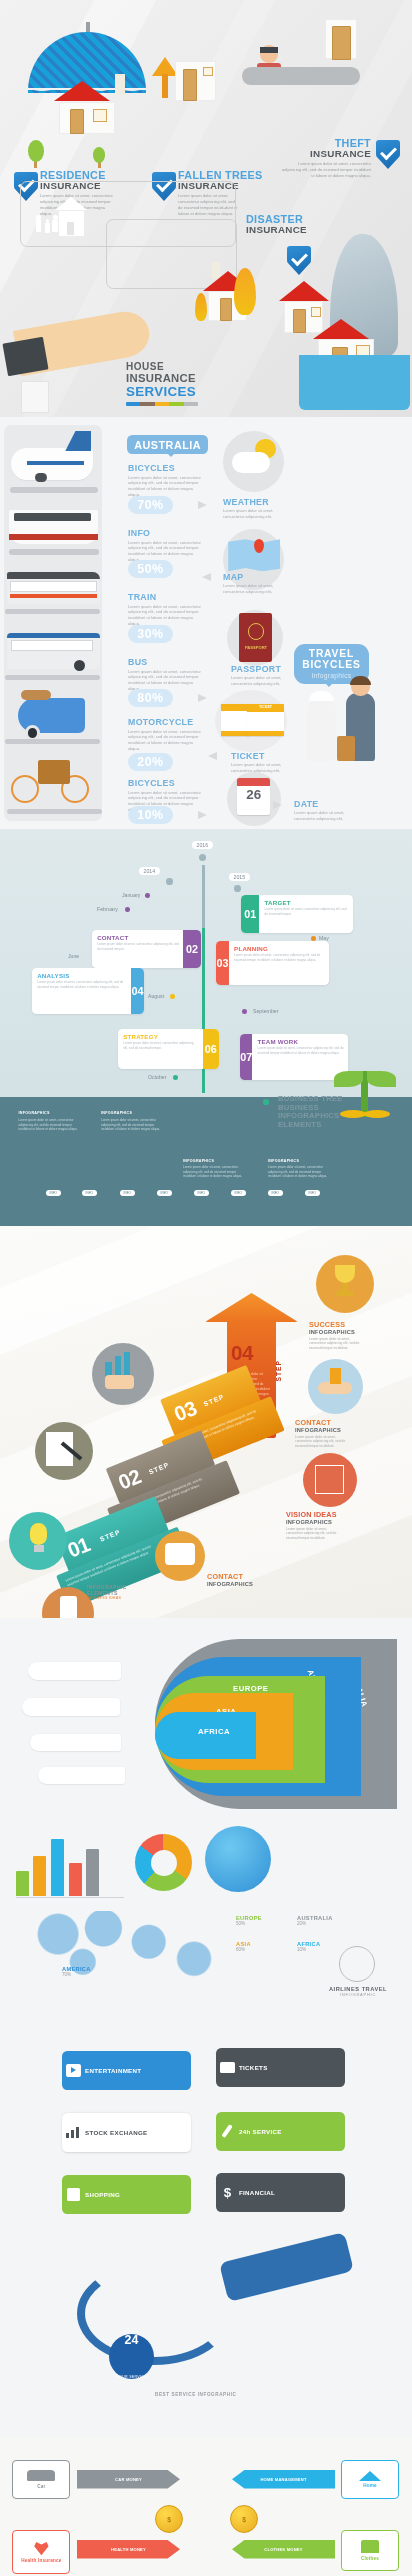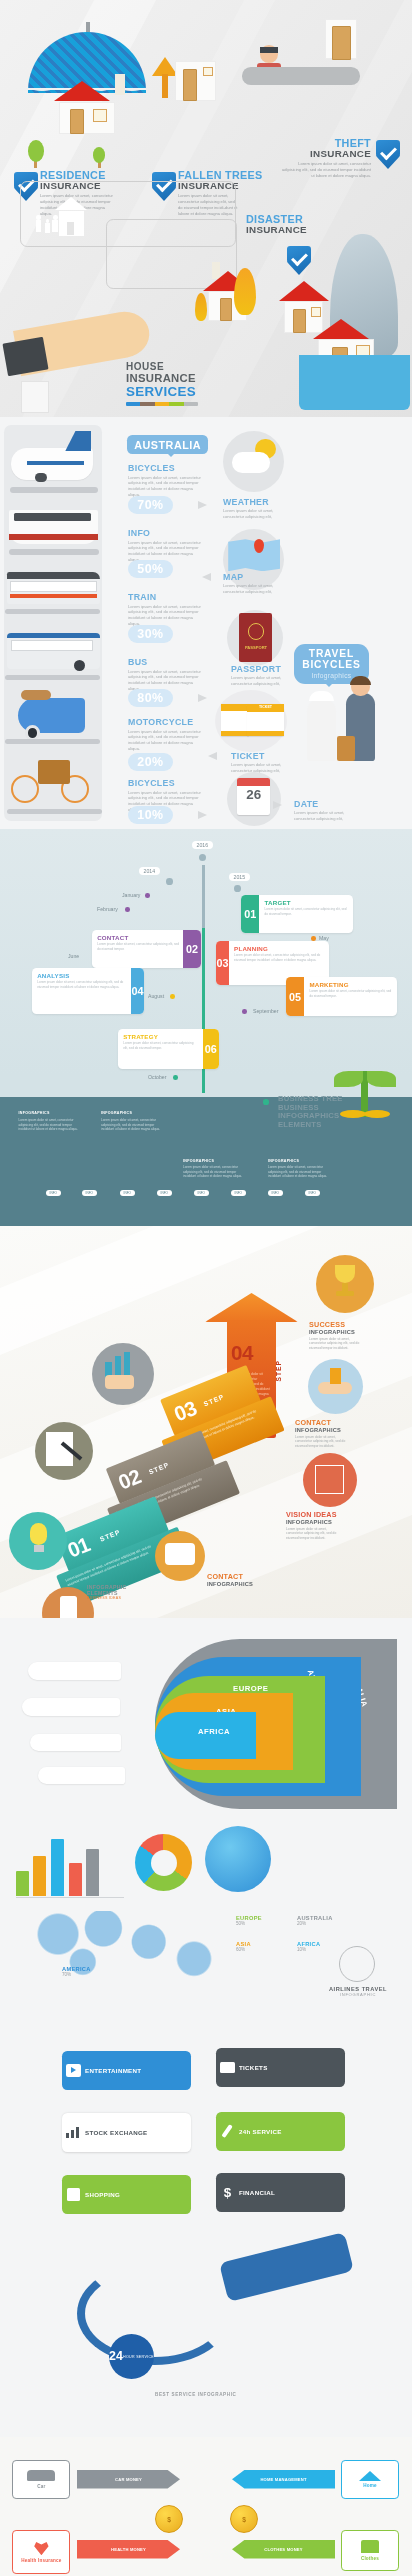--- a/index.html
+++ b/index.html
@@ -126,21 +126,21 @@
   .air-title .b{ color:#9b9fa2; font-size:4.1px; letter-spacing:0.7px; display:block;}
   .bar { position:absolute; border-radius:1px 1px 0 0; }
 
   
   #p-serv { height:412px; background:#f4f5f6; }
   .sv { position:absolute; border-radius:5.2px; display:flex; align-items:center; }
   .sv .ic { width:23px; display:flex; align-items:center; justify-content:center; }
   .sv .tx { color:#fff; font-size:6.2px; font-weight:bold; letter-spacing:0.3px; }
   .sv:after{ content:""; position:absolute; left:11.3px; bottom:-4.6px; border:3.1px solid transparent; }
   .hour-badge{ position:absolute; width:45px;height:45px;border-radius:50%;background:#1f5fa8;color:#fff;
-     display:flex;flex-direction:row;align-items:center;justify-content:space-between; }
+     display:flex;flex-direction:column;align-items:center;justify-content:space-between; }
   .hour-badge .n{ font-size:12.4px;font-weight:bold;line-height:1;}
   .hour-badge .s{ font-size:3.6px;letter-spacing:0.3px;}
 
   
   #p-money { height:501px; background:#f7f7f5; }
   .mtag { position:absolute; border:1px solid; border-radius:4.1px; background:#fff;
      display:flex; flex-direction:column; align-items:center; justify-content:center; }
   .mtag .lb { font-size:4.6px; font-weight:bold; letter-spacing:0.2px; }
   .marrow { position:absolute; color:#fff; font-size:4.1px; font-weight:bold; letter-spacing:0.2px;
      display:flex; align-items:center; justify-content:center; }
@@ -506,33 +506,33 @@
       <div class="des">Lorem ipsum dolor sit amet, consectetur adipisicing elit, sed do eiusmod tempor incididunt ut labore et dolore magna aliqua.</div>
       </div>
   </div>
   <div class="tl-card" style="left:32px;top:139px;width:112px;height:46px;">
     <div class="tl-txt" style="order:1;">
         <div class="lab" style="color:#4cacdd;">ANALYSIS</div>
       <div class="des">Lorem ipsum dolor sit amet, consectetur adipisicing elit, sed do eiusmod tempor incididunt ut labore et dolore magna aliqua.</div>
       </div>
     <div class="tl-num" style="background:#4cacdd;order:2;">04</div>
   </div>
-  <div class="tl-card" style="left:286px;top:148px;width:111px;height:39px;">
-    <div class="tl-num" style="background:#ef8f22;">05</div>
-    <div class="tl-txt">
-        <div class="lab" style="color:#ef8f22;">MARKETING</div>
-      <div class="des">Lorem ipsum dolor sit amet, consectetur adipisicing elit, sed do eiusmod tempor.</div>
-      </div>
-  </div>
   <div class="tl-card" style="left:118px;top:200px;width:101px;height:40px;">
     <div class="tl-txt" style="order:1;">
         <div class="lab" style="color:#f2c015;">STRATEGY</div>
       <div class="des">Lorem ipsum dolor sit amet, consectetur adipisicing elit, sed do eiusmod tempor.</div>
       </div>
     <div class="tl-num" style="background:#f2c015;order:2;">06</div>
+  </div>
+  <div class="tl-card" style="left:240px;top:205px;width:108px;height:46px;">
+    <div class="tl-num" style="background:#8e5ba6;">07</div>
+    <div class="tl-txt">
+        <div class="lab" style="color:#8e5ba6;">TEAM WORK</div>
+      <div class="des">Lorem ipsum dolor sit amet, consectetur adipisicing elit, sed do eiusmod tempor incididunt ut labore et dolore magna aliqua.</div>
+      </div>
   </div>
 
   <div class="bt-title" style="left:278px;top:266px;">
     <div>BUSINESS TREE</div>
     <div>BUSINESS</div>
     <div>INFOGRAPHICS</div>
     <div>ELEMENTS</div>
   </div>
   <div class="tl-dot" style="left:263px;top:270px;background:#30b48c;width:5.7px;height:5.7px;"></div>
   <div style="position:absolute;left:361px;top:242px;width:7.2px;height:46px;background:#5aa832;"></div>

